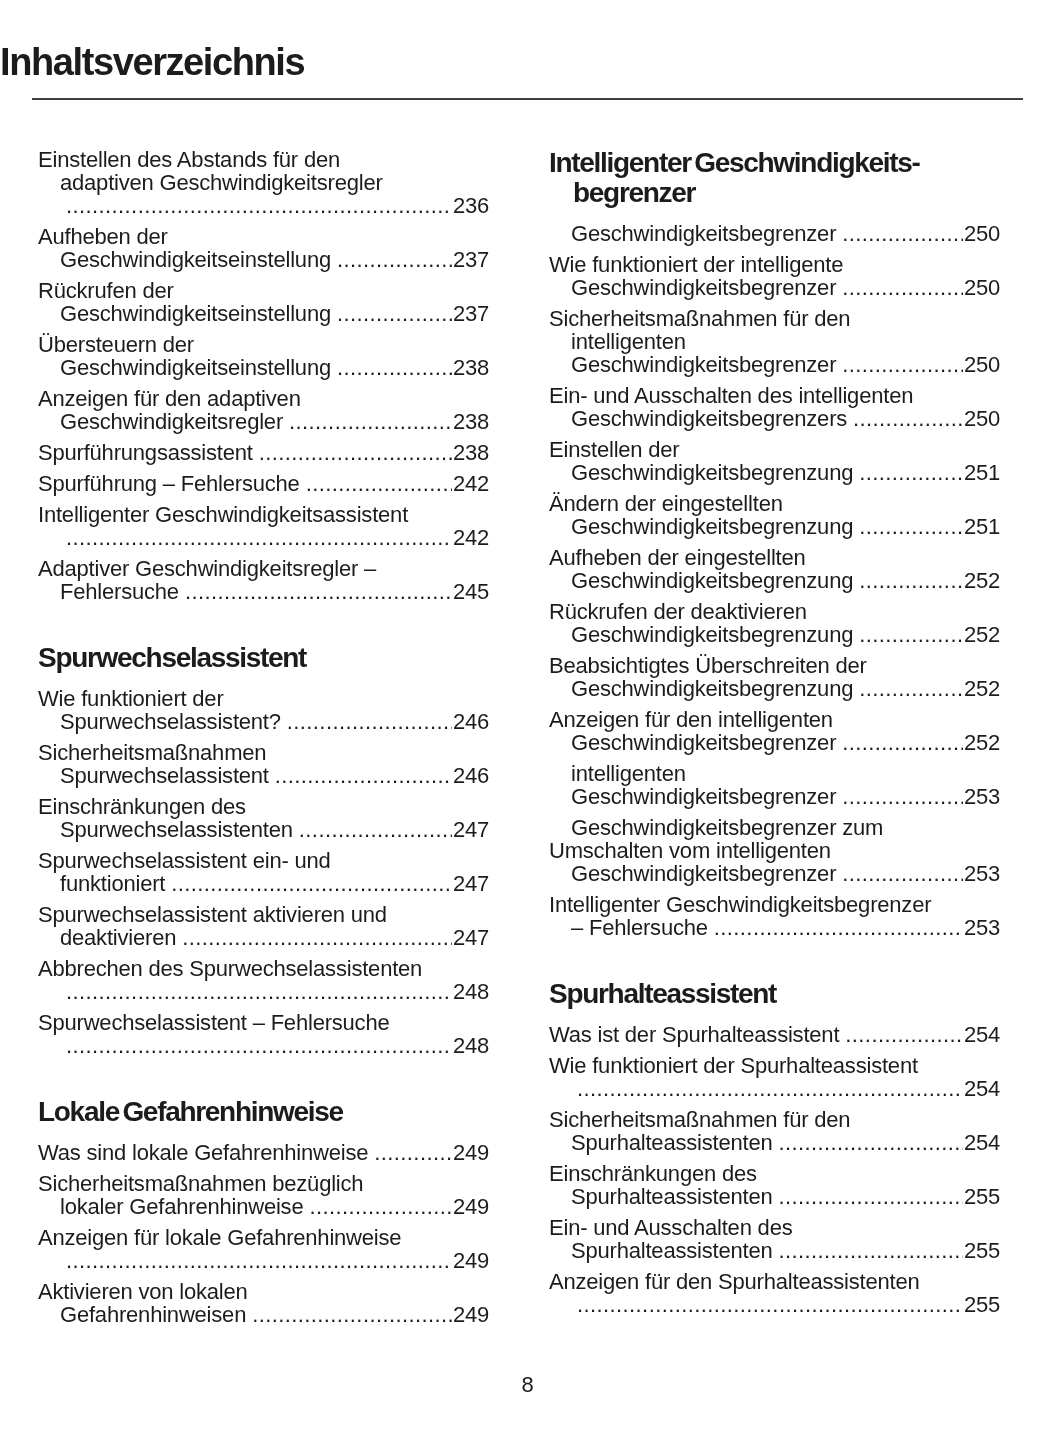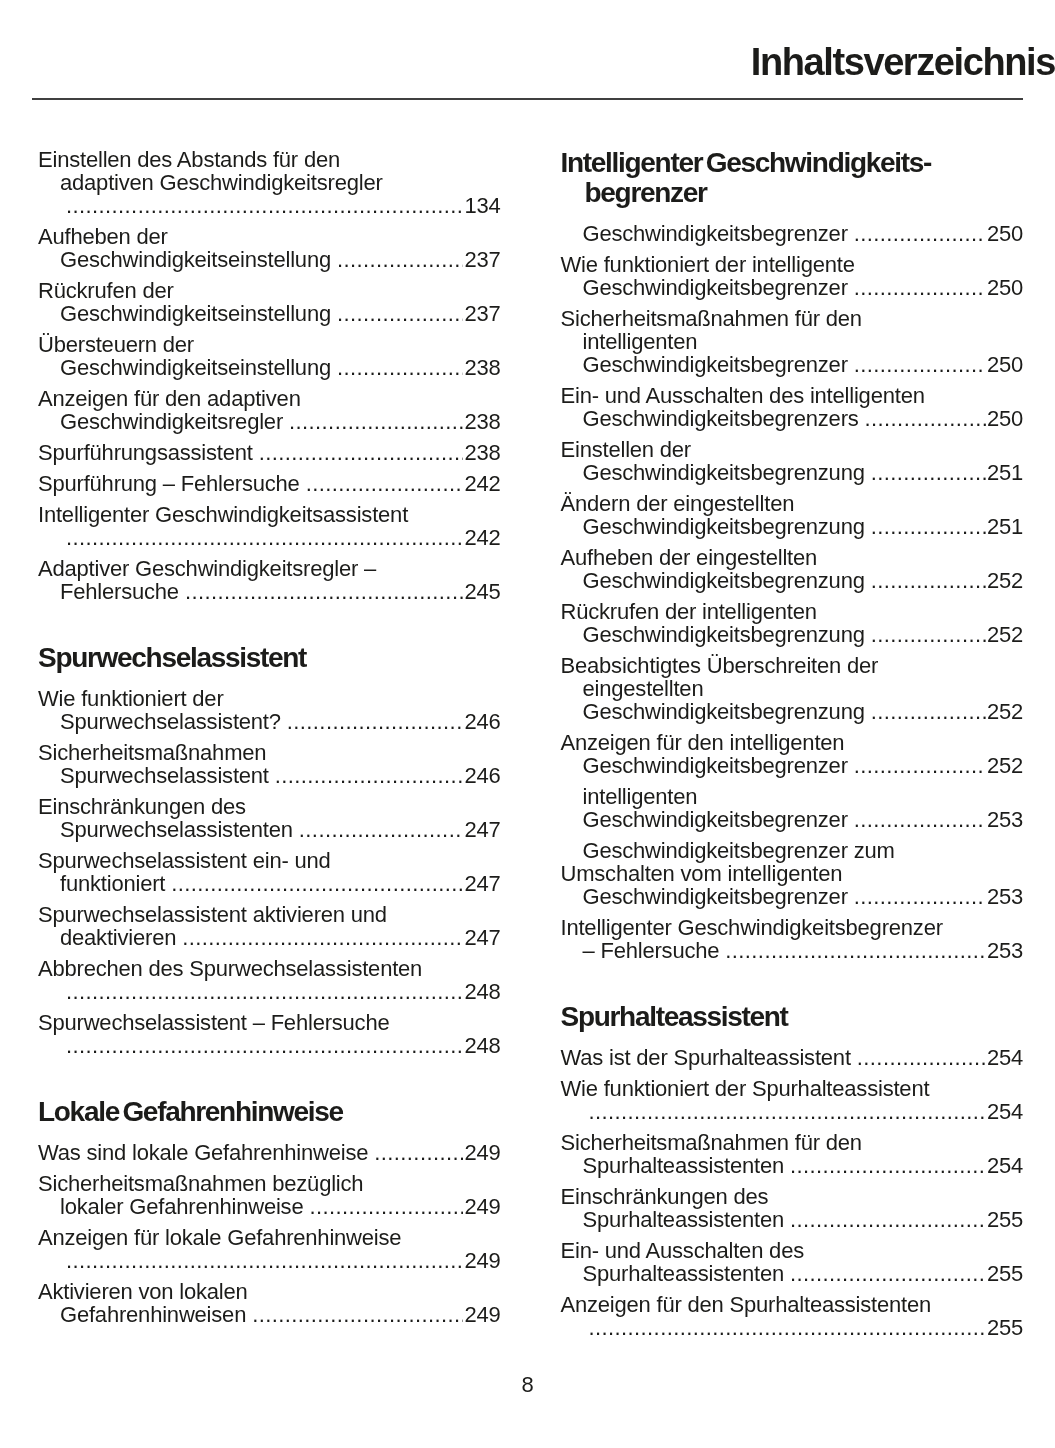--- a/index.html
+++ b/index.html
@@ -3,28 +3,28 @@
 <meta charset="utf-8">
 <style>
   html,body{margin:0;padding:0;}
   body{
     width:1055px;height:1448px;overflow:hidden;position:relative;
     background:#ffffff;color:#1c1c1a;
     font-family:"Liberation Sans", sans-serif;
     box-sizing:border-box;
   }
   .title{
-    margin:42px 0 0;text-align:right;
+    margin:42px 0 0;text-align:left;
     font-size:38px;font-weight:700;line-height:40px;letter-spacing:-1.4px;
   }
   .rule{
     border:none;border-top:2px solid #404040;margin:16px 32px 0;
   }
   .cols{
-    display:flex;gap:60px;padding:48px 32px 0 38px;
+    display:flex;gap:60px;padding:48px 55px 0 38px;
   }
   .col{flex:1 1 0;min-width:0;}
   .entry{margin:0 0 8px;font-size:22px;line-height:23px;letter-spacing:-0.2px;}
   .ln{display:flex;align-items:baseline;}
   .ln .lt{white-space:pre;}
   .ln.ind{padding-left:22px;}
   .dots{
     flex:1 1 auto;overflow:hidden;white-space:nowrap;
     padding-left:6px;min-width:10px;
   }
@@ -57,21 +57,21 @@
       <div class="entry">
         <div class="ln">
           <span class="lt">Einstellen des Abstands für den</span>
         </div>
         <div class="ln ind">
           <span class="lt">adaptiven Geschwindigkeitsregler</span>
         </div>
         <div class="ln ind">
           <span class="lt"></span>
           <span class="dots"></span>
-          <span class="pg">134</span>
+          <span class="pg">236</span>
         </div>
       </div>
       <div class="entry">
         <div class="ln">
           <span class="lt">Aufheben der</span>
         </div>
         <div class="ln ind">
           <span class="lt">Geschwindigkeitseinstellung</span>
           <span class="dots"></span>
           <span class="pg">237</span>
@@ -333,34 +333,31 @@
           <span class="lt">Aufheben der eingestellten</span>
         </div>
         <div class="ln ind">
           <span class="lt">Geschwindigkeitsbegrenzung</span>
           <span class="dots"></span>
           <span class="pg">252</span>
         </div>
       </div>
       <div class="entry">
         <div class="ln">
-          <span class="lt">Rückrufen der intelligenten</span>
+          <span class="lt">Rückrufen der deaktivieren</span>
         </div>
         <div class="ln ind">
           <span class="lt">Geschwindigkeitsbegrenzung</span>
           <span class="dots"></span>
           <span class="pg">252</span>
         </div>
       </div>
       <div class="entry">
         <div class="ln">
           <span class="lt">Beabsichtigtes Überschreiten der</span>
-        </div>
-        <div class="ln ind">
-          <span class="lt">eingestellten</span>
         </div>
         <div class="ln ind">
           <span class="lt">Geschwindigkeitsbegrenzung</span>
           <span class="dots"></span>
           <span class="pg">252</span>
         </div>
       </div>
       <div class="entry">
         <div class="ln">
           <span class="lt">Anzeigen für den intelligenten</span>

